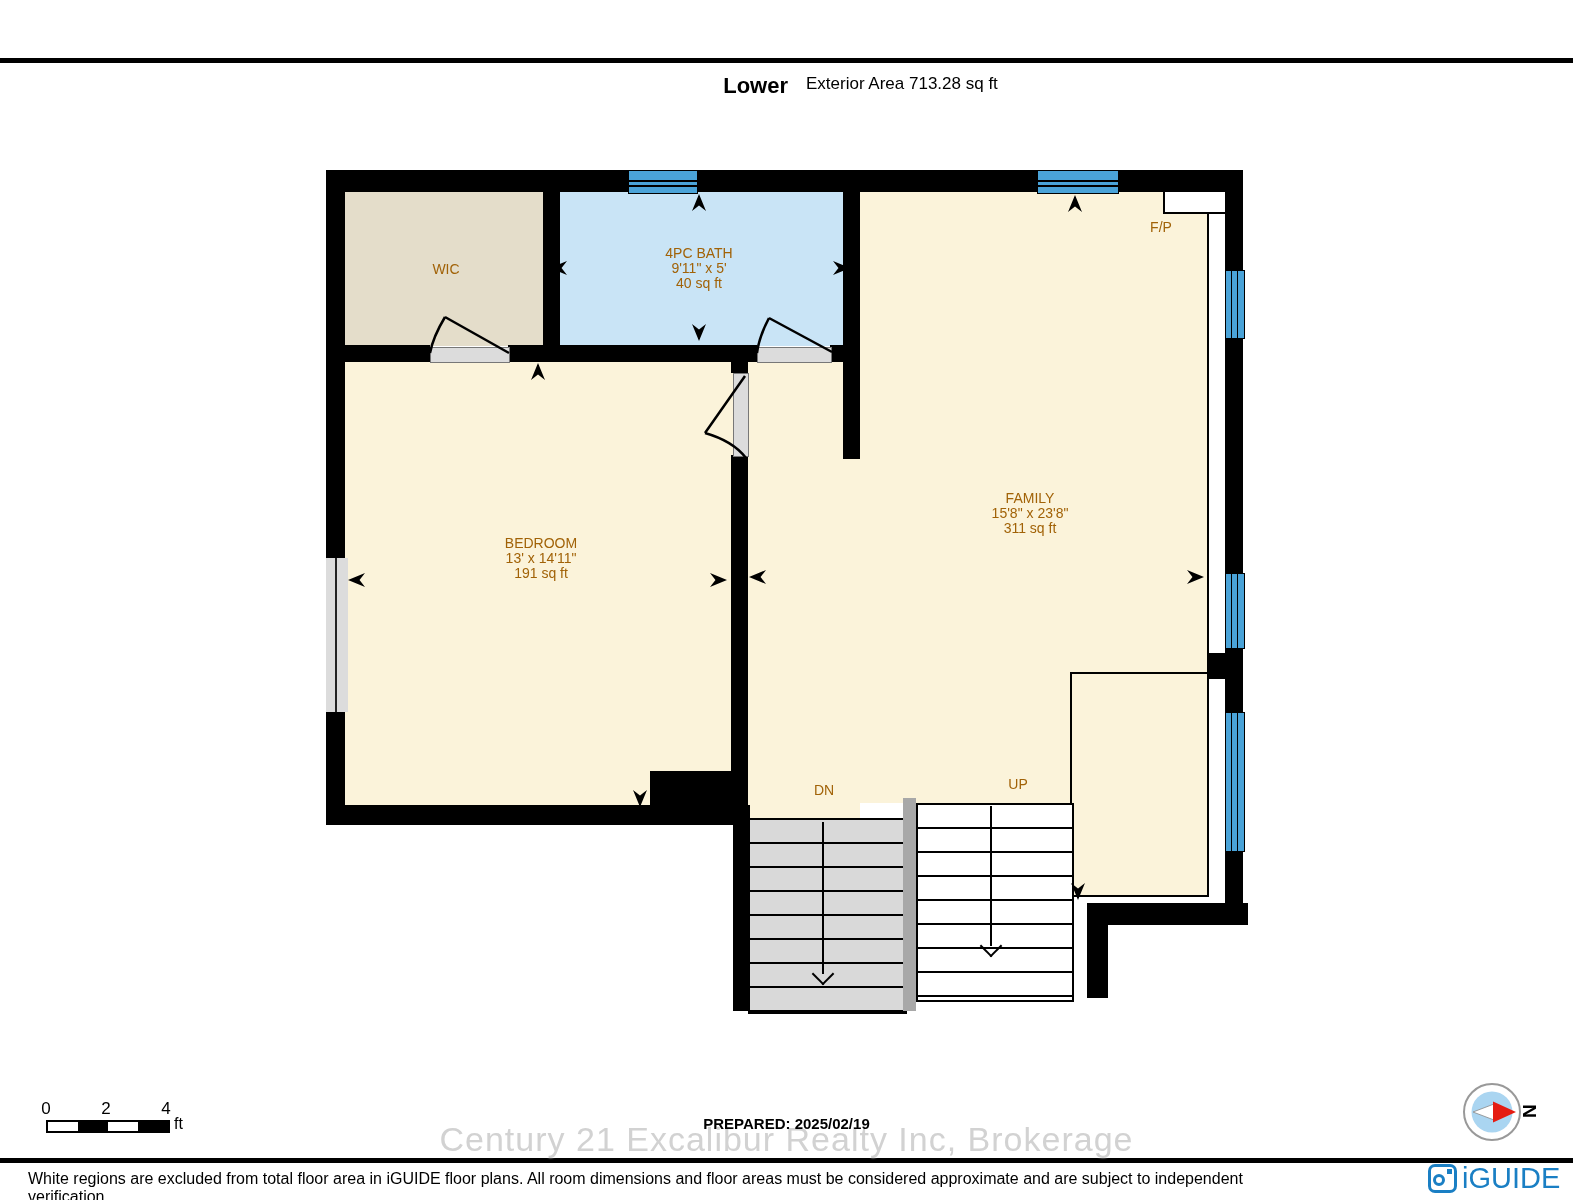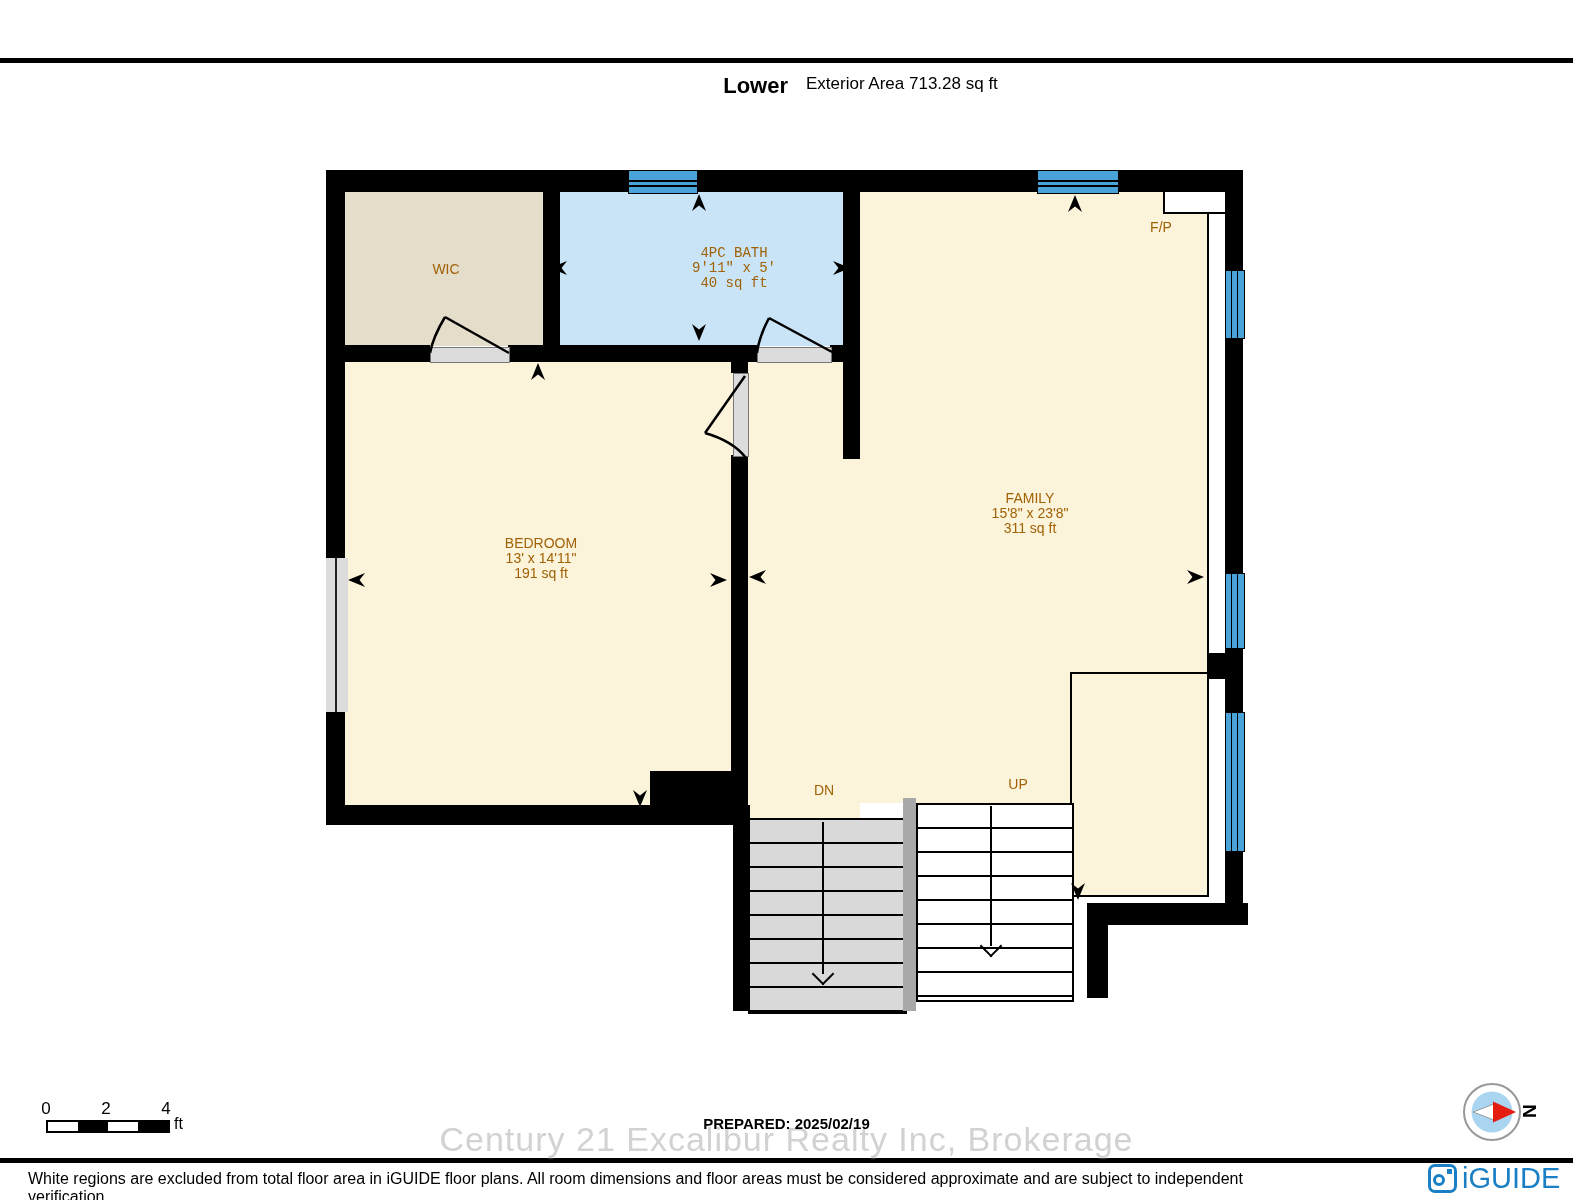--- a/index.html
+++ b/index.html
@@ -130,21 +130,21 @@
     <div class="arr arr-right" style="left:1187px;top:570px;z-index:6;"></div>
     <div class="arr arr-down" style="left:1071px;top:883px;z-index:6;"></div>
     <div class="arr arr-up" style="left:531px;top:363px;z-index:6;"></div>
     <div class="arr arr-down" style="left:633px;top:790px;z-index:6;"></div>
     <div class="arr arr-left" style="left:348px;top:573px;z-index:6;"></div>
     <div class="arr arr-right" style="left:710px;top:573px;z-index:6;"></div>
 
     <div class="room-label" style="left:346px;top:262px;width:200px;z-index:6;">
       <span>WIC</span>
     </div>
-    <div class="room-label" style="left:634px;top:246px;width:200px;z-index:6;font-family:Liberation Mono, monospace;">
+    <div class="room-label" style="left:599px;top:246px;width:200px;z-index:6;">
       <div>4PC BATH</div>
       <div>9'11" x 5'</div>
       <div>40 sq ft</div>
     </div>
     <div class="room-label" style="left:930px;top:471px;width:200px;z-index:6;margin-top:20px;">
       <div>FAMILY</div>
       <div>15'8" x 23'8"</div>
       <div>311 sq ft</div>
     </div>
     <div class="room-label" style="left:441px;top:536px;width:200px;z-index:6;">

